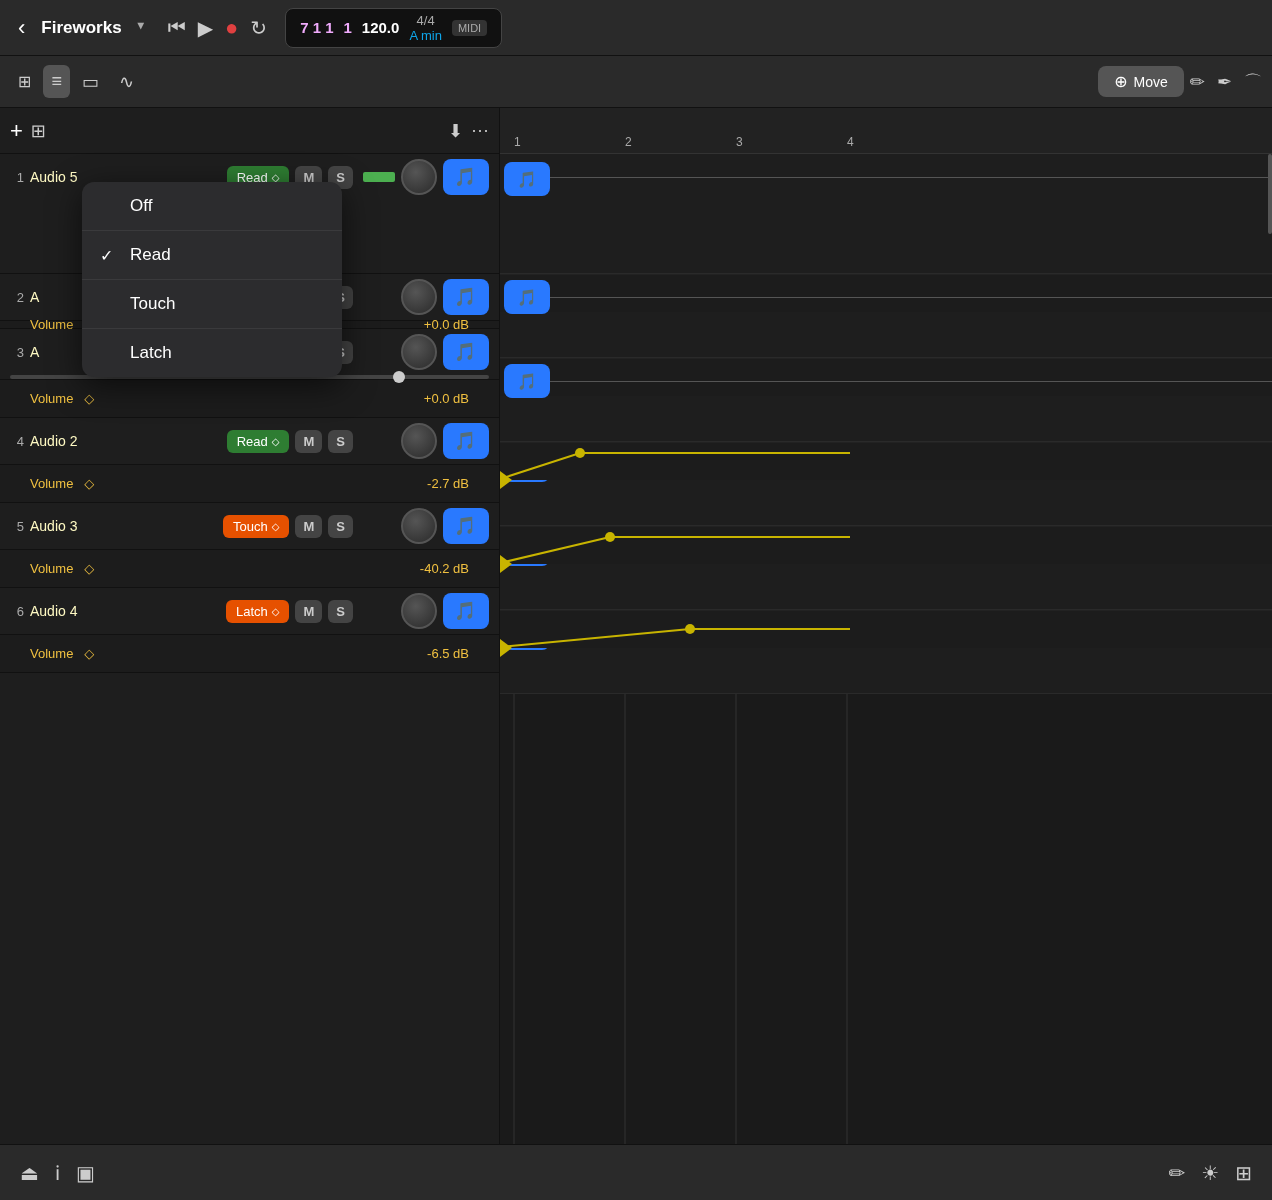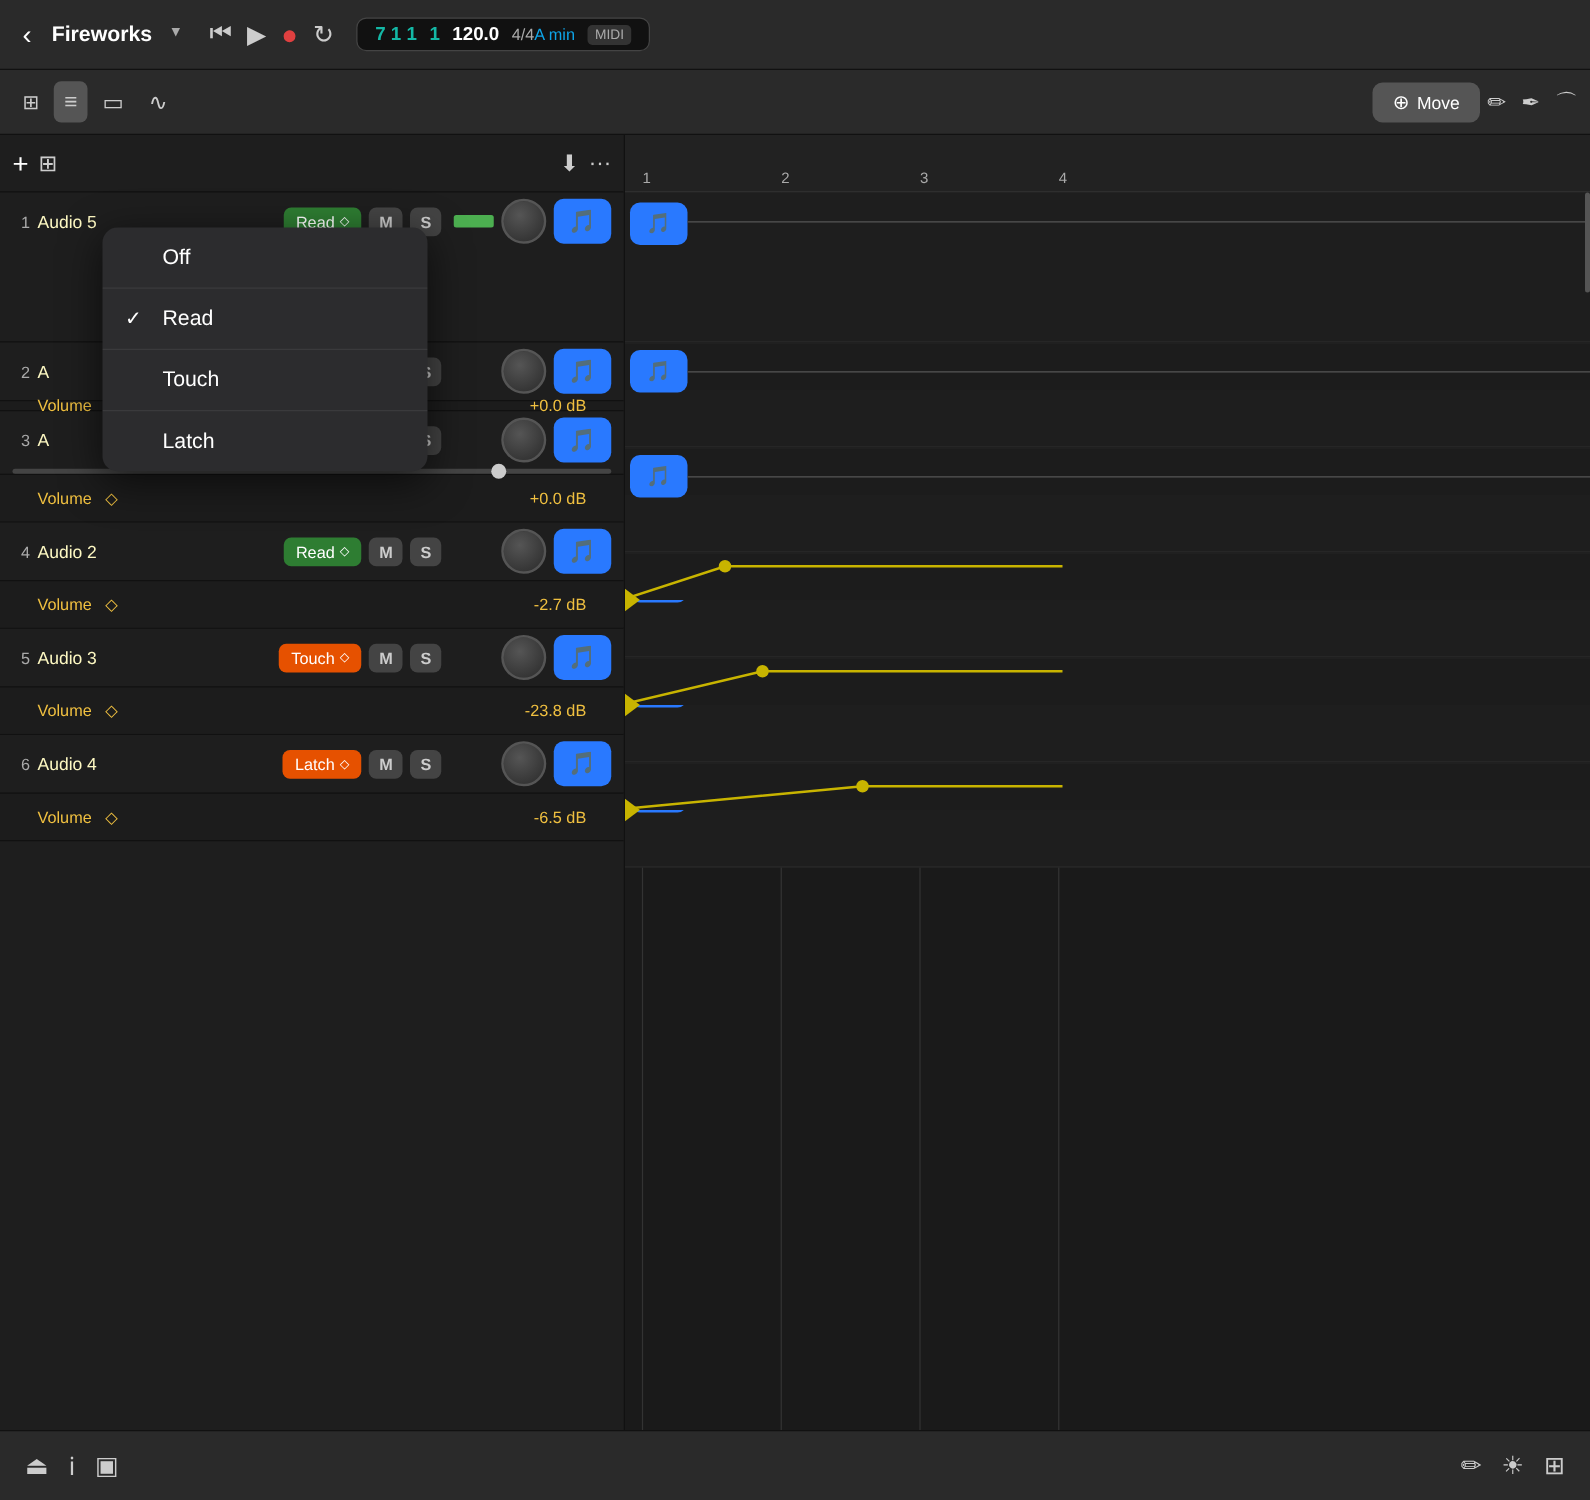--- a/index.html
+++ b/index.html
@@ -57,21 +57,21 @@
     .position-display {
       background: #111;
       border: 1px solid #444;
       border-radius: 8px;
       padding: 4px 14px;
       display: flex;
       align-items: center;
       gap: 10px;
       margin-left: 10px;
     }
-    .position-display .pos { color: #14b8a6; font-size: 15px; font-weight: 600; }
+    .position-display .pos { color: #f0abfc; font-size: 15px; font-weight: 600; }
     .position-display .bpm { color: #fff; font-size: 15px; font-weight: 600; }
     .position-display .sig { color: #aaa; font-size: 13px; }
     .position-display .key { color: #0ea5e9; font-size: 13px; }
     .midi-badge {
       background: #333;
       color: #aaa;
       font-size: 11px;
       border-radius: 4px;
       padding: 2px 6px;
     }
@@ -366,21 +366,21 @@
   <div class="transport-controls">
     <button class="transport-btn">⏮</button>
     <button class="transport-btn">▶</button>
     <button class="transport-btn record-btn">●</button>
     <button class="transport-btn">↻</button>
   </div>
   <div class="position-display">
     <span class="pos">7 1 1</span>
     <span class="pos">1</span>
     <span class="bpm">120.0</span>
-    <div style="display:flex;flex-direction:row;align-items:center;">
+    <div style="display:flex;flex-direction:column;align-items:center;">
       <span class="sig">4/4</span>
       <span class="key">A min</span>
     </div>
     <span class="midi-badge">MIDI</span>
   </div>
 </div>
 
 <div class="toolbar">
   <div class="tool-group">
     <button class="tool-btn tool-btn-grid">⊞</button>
@@ -520,21 +520,21 @@
         </button>
         <button class="mute-solo-btn">M</button>
         <button class="mute-solo-btn">S</button>
         <div style="width:36px;"></div>
         <div class="volume-knob"></div>
         <div class="track-waveform">🎵</div>
       </div>
       <div style="height:38px; background:#1c1c1c; padding: 0 30px; display:flex; align-items:center; font-size:13px; color:#f0c040; border-top:1px solid #111;">
         <span style="color:#f0c040;">Volume &nbsp; ◇</span>
         <div class="spacer-flex"></div>
-        <span style="color:#f0c040;">-23.8 dB</span>
+        <span style="color:#f0c040;">-40.2 dB</span>
       </div>
     </div>
 
     <div class="track-row">
       <div class="track-header">
         <span class="track-num">6</span>
         <span class="track-name">Audio 4</span>
         <button class="automation-btn latch">
           <span>Latch</span>
           <span class="arr">◇</span>

